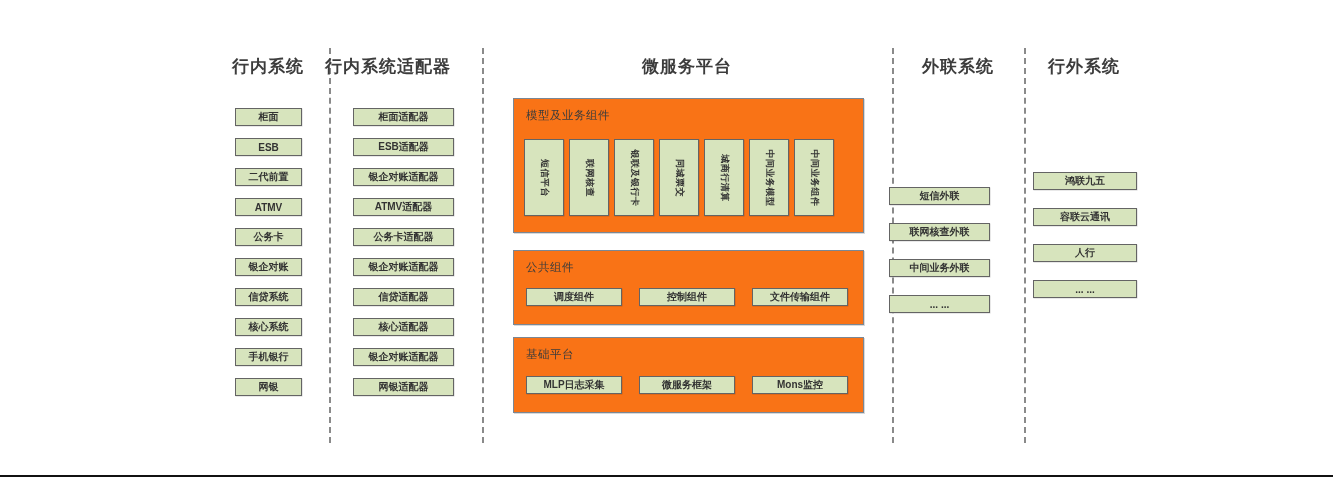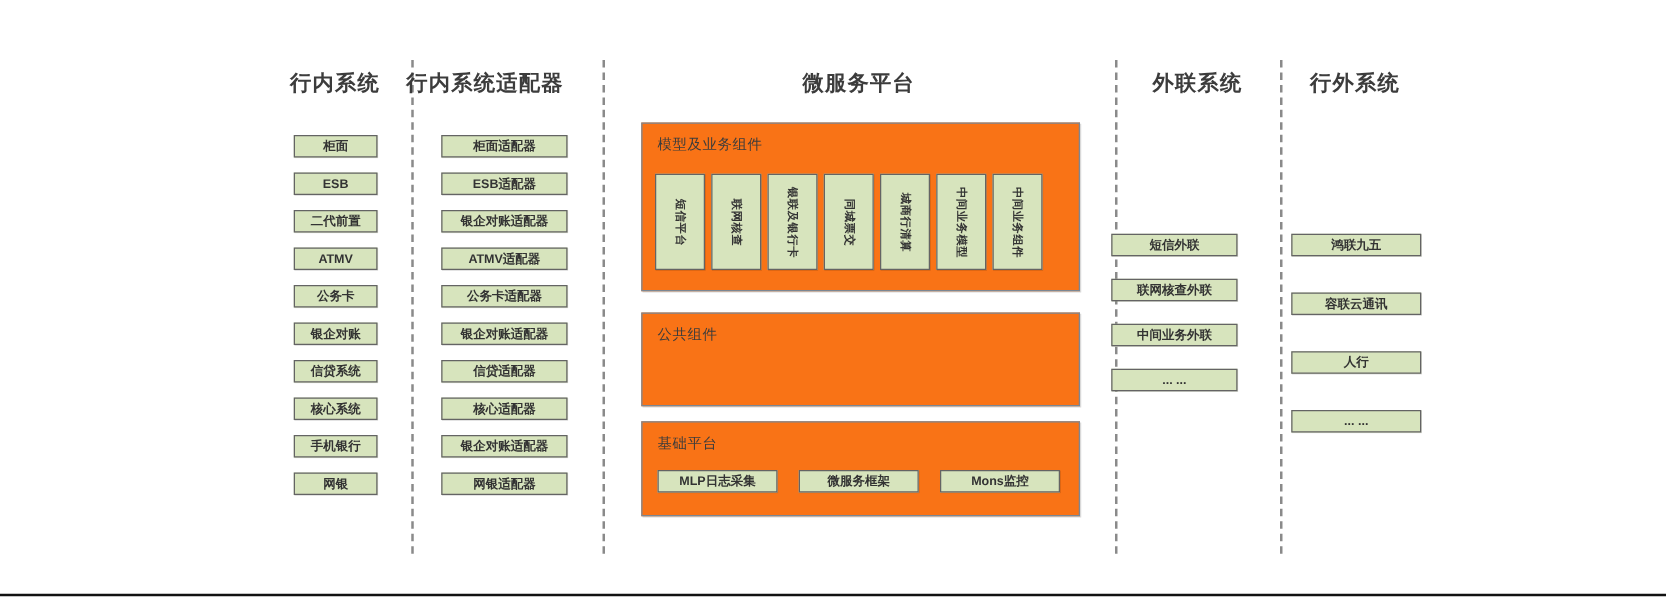--- a/index.html
+++ b/index.html
@@ -17,21 +17,21 @@
     box-sizing:border-box; background:#d7e4bd; border:1px solid #646464;
     display:flex; align-items:center; justify-content:center;
     font-size:10px; font-weight:bold; color:#333333; white-space:nowrap;
     box-shadow:0.5px 0.5px 0 rgba(0,0,0,0.18);
   }
   .stack { position:absolute; display:flex; flex-direction:column; }
   .stack .gbox { width:100%; height:18px; margin-bottom:12px; }
   .stack-internal { left:235px; top:108px; width:67px; }
   .stack-adapters { left:353px; top:108px; width:101px; }
   .stack-extlink  { left:889px; top:187px; width:101px; }
-  .stack-outer    { left:1033px; top:187px; width:104px;gap:11px; }
+  .stack-outer    { left:1033px; top:172px; width:104px; }
   .stack-extlink .gbox, .stack-outer .gbox { margin-bottom:18px; }
   .panel {
     position:absolute; left:513px; width:351px; box-sizing:border-box;
     background:#f97316; border:1px solid #7b8794;
     box-shadow:1px 1px 0 rgba(0,0,0,0.15);
   }
   .panel-model  { top:98px;  height:135px; }
   .panel-common { top:250px; height:75px; }
   .panel-base   { top:337px; height:76px; }
   .panel-label { position:absolute; left:12px; top:9px; font-size:11.5px; color:#3c3c3c; letter-spacing:0.5px; }
@@ -114,20 +114,25 @@
           <span class="vlabel">中间业务模型</span>
         </div>
       <div class="vbox">
           <span class="vlabel">中间业务组件</span>
         </div>
     </div>
   </div>
 
   <div class="panel panel-common">
     <div class="panel-label">公共组件</div>
+    <div class="hrow">
+      <div class="gbox">调度组件</div>
+      <div class="gbox">控制组件</div>
+      <div class="gbox">文件传输组件</div>
+    </div>
   </div>
 
   <div class="panel panel-base">
     <div class="panel-label">基础平台</div>
     <div class="hrow">
       <div class="gbox">MLP日志采集</div>
       <div class="gbox">微服务框架</div>
       <div class="gbox">Mons监控</div>
     </div>
   </div>

